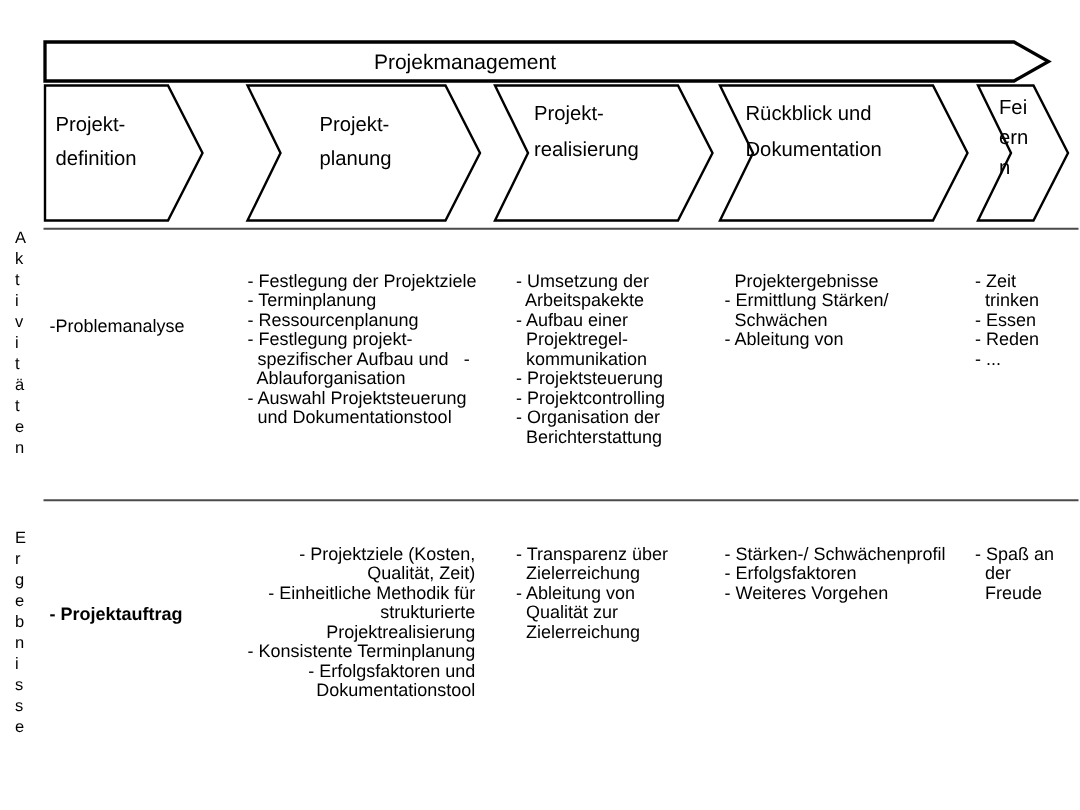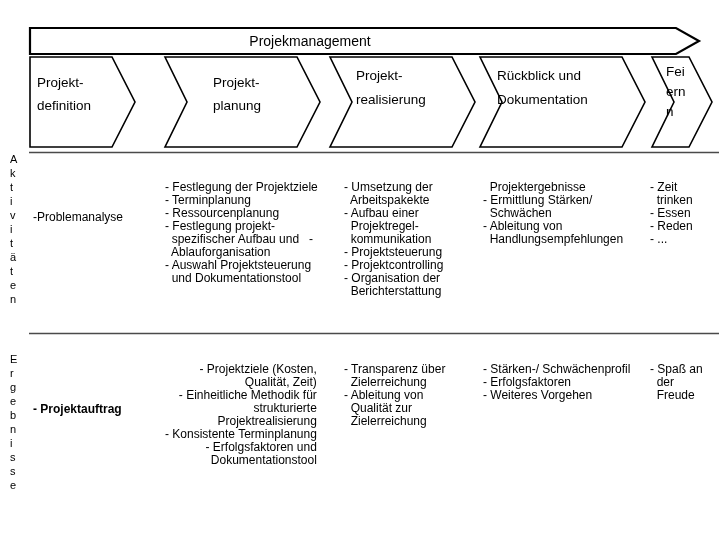--- a/index.html
+++ b/index.html
@@ -52,19 +52,19 @@
   <div class="abs vlabel" id="vlabel-activities" style="top:152px;"><div>A</div><div>k</div><div>t</div><div>i</div><div>v</div><div>i</div><div>t</div><div>ä</div><div>t</div><div>e</div><div>n</div></div>
   <div class="abs vlabel" id="vlabel-results" style="top:352px;"><div>E</div><div>r</div><div>g</div><div>e</div><div>b</div><div>n</div><div>i</div><div>s</div><div>s</div><div>e</div></div>
 
   <div id="cells">
       <div class="abs cell" style="left: 33px; top: 194px; line-height: 13px;"><div>-Problemanalyse</div></div>
       <div class="abs cell" style="left: 33px; top: 386px; line-height: 13px; font-weight: bold;"><div>- Projektauftrag</div></div>
       <div class="abs cell" style="left: 165px; top: 164px; line-height: 13px;"><div>- Festlegung der Projektziele</div><div>- Terminplanung</div><div>- Ressourcenplanung</div><div>- Festlegung projekt-</div><div>  spezifischer Aufbau und   -</div><div>  Ablauforganisation</div><div>- Auswahl Projektsteuerung</div><div>  und Dokumentationstool</div></div>
       <div class="abs cell" style="left: 165px; top: 346px; line-height: 13px; text-align: right;"><div>- Projektziele (Kosten,</div><div>  Qualität, Zeit)</div><div>- Einheitliche Methodik für</div><div>  strukturierte</div><div>  Projektrealisierung</div><div>- Konsistente Terminplanung</div><div>- Erfolgsfaktoren und</div><div>  Dokumentationstool</div></div>
       <div class="abs cell" style="left: 344px; top: 164px; line-height: 13px;"><div>- Umsetzung der</div><div>  Arbeitspakekte</div><div>- Aufbau einer</div><div>  Projektregel-</div><div>  kommunikation</div><div>- Projektsteuerung</div><div>- Projektcontrolling</div><div>- Organisation der</div><div>  Berichterstattung</div></div>
       <div class="abs cell" style="left: 344px; top: 346px; line-height: 13px;"><div>- Transparenz über</div><div>  Zielerreichung</div><div>- Ableitung von</div><div>  Qualität zur</div><div>  Zielerreichung</div></div>
-      <div class="abs cell" style="left: 483px; top: 164px; line-height: 13px;"><div>  Projektergebnisse</div><div>- Ermittlung Stärken/</div><div>  Schwächen</div><div>- Ableitung von</div><div>  Handlungsempfehlungen</div></div>
+      <div class="abs cell" style="left: 483px; top: 164px; line-height: 13px;"><div>  Projektergebnisse</div><div>- Ermittlung Stärken/</div><div>  Schwächen</div><div>- Ableitung von</div></div>
       <div class="abs cell" style="left: 483px; top: 346px; line-height: 13px;"><div>- Stärken-/ Schwächenprofil</div><div>- Erfolgsfaktoren</div><div>- Weiteres Vorgehen</div></div>
       <div class="abs cell" style="left: 650px; top: 164px; line-height: 13px;"><div>- Zeit</div><div>  trinken</div><div>- Essen</div><div>- Reden</div><div>- ...</div></div>
       <div class="abs cell" style="left: 650px; top: 346px; line-height: 13px;"><div>- Spaß an</div><div>  der</div><div>  Freude</div></div>
     </div>
 
 </div>
 
 </body></html>

